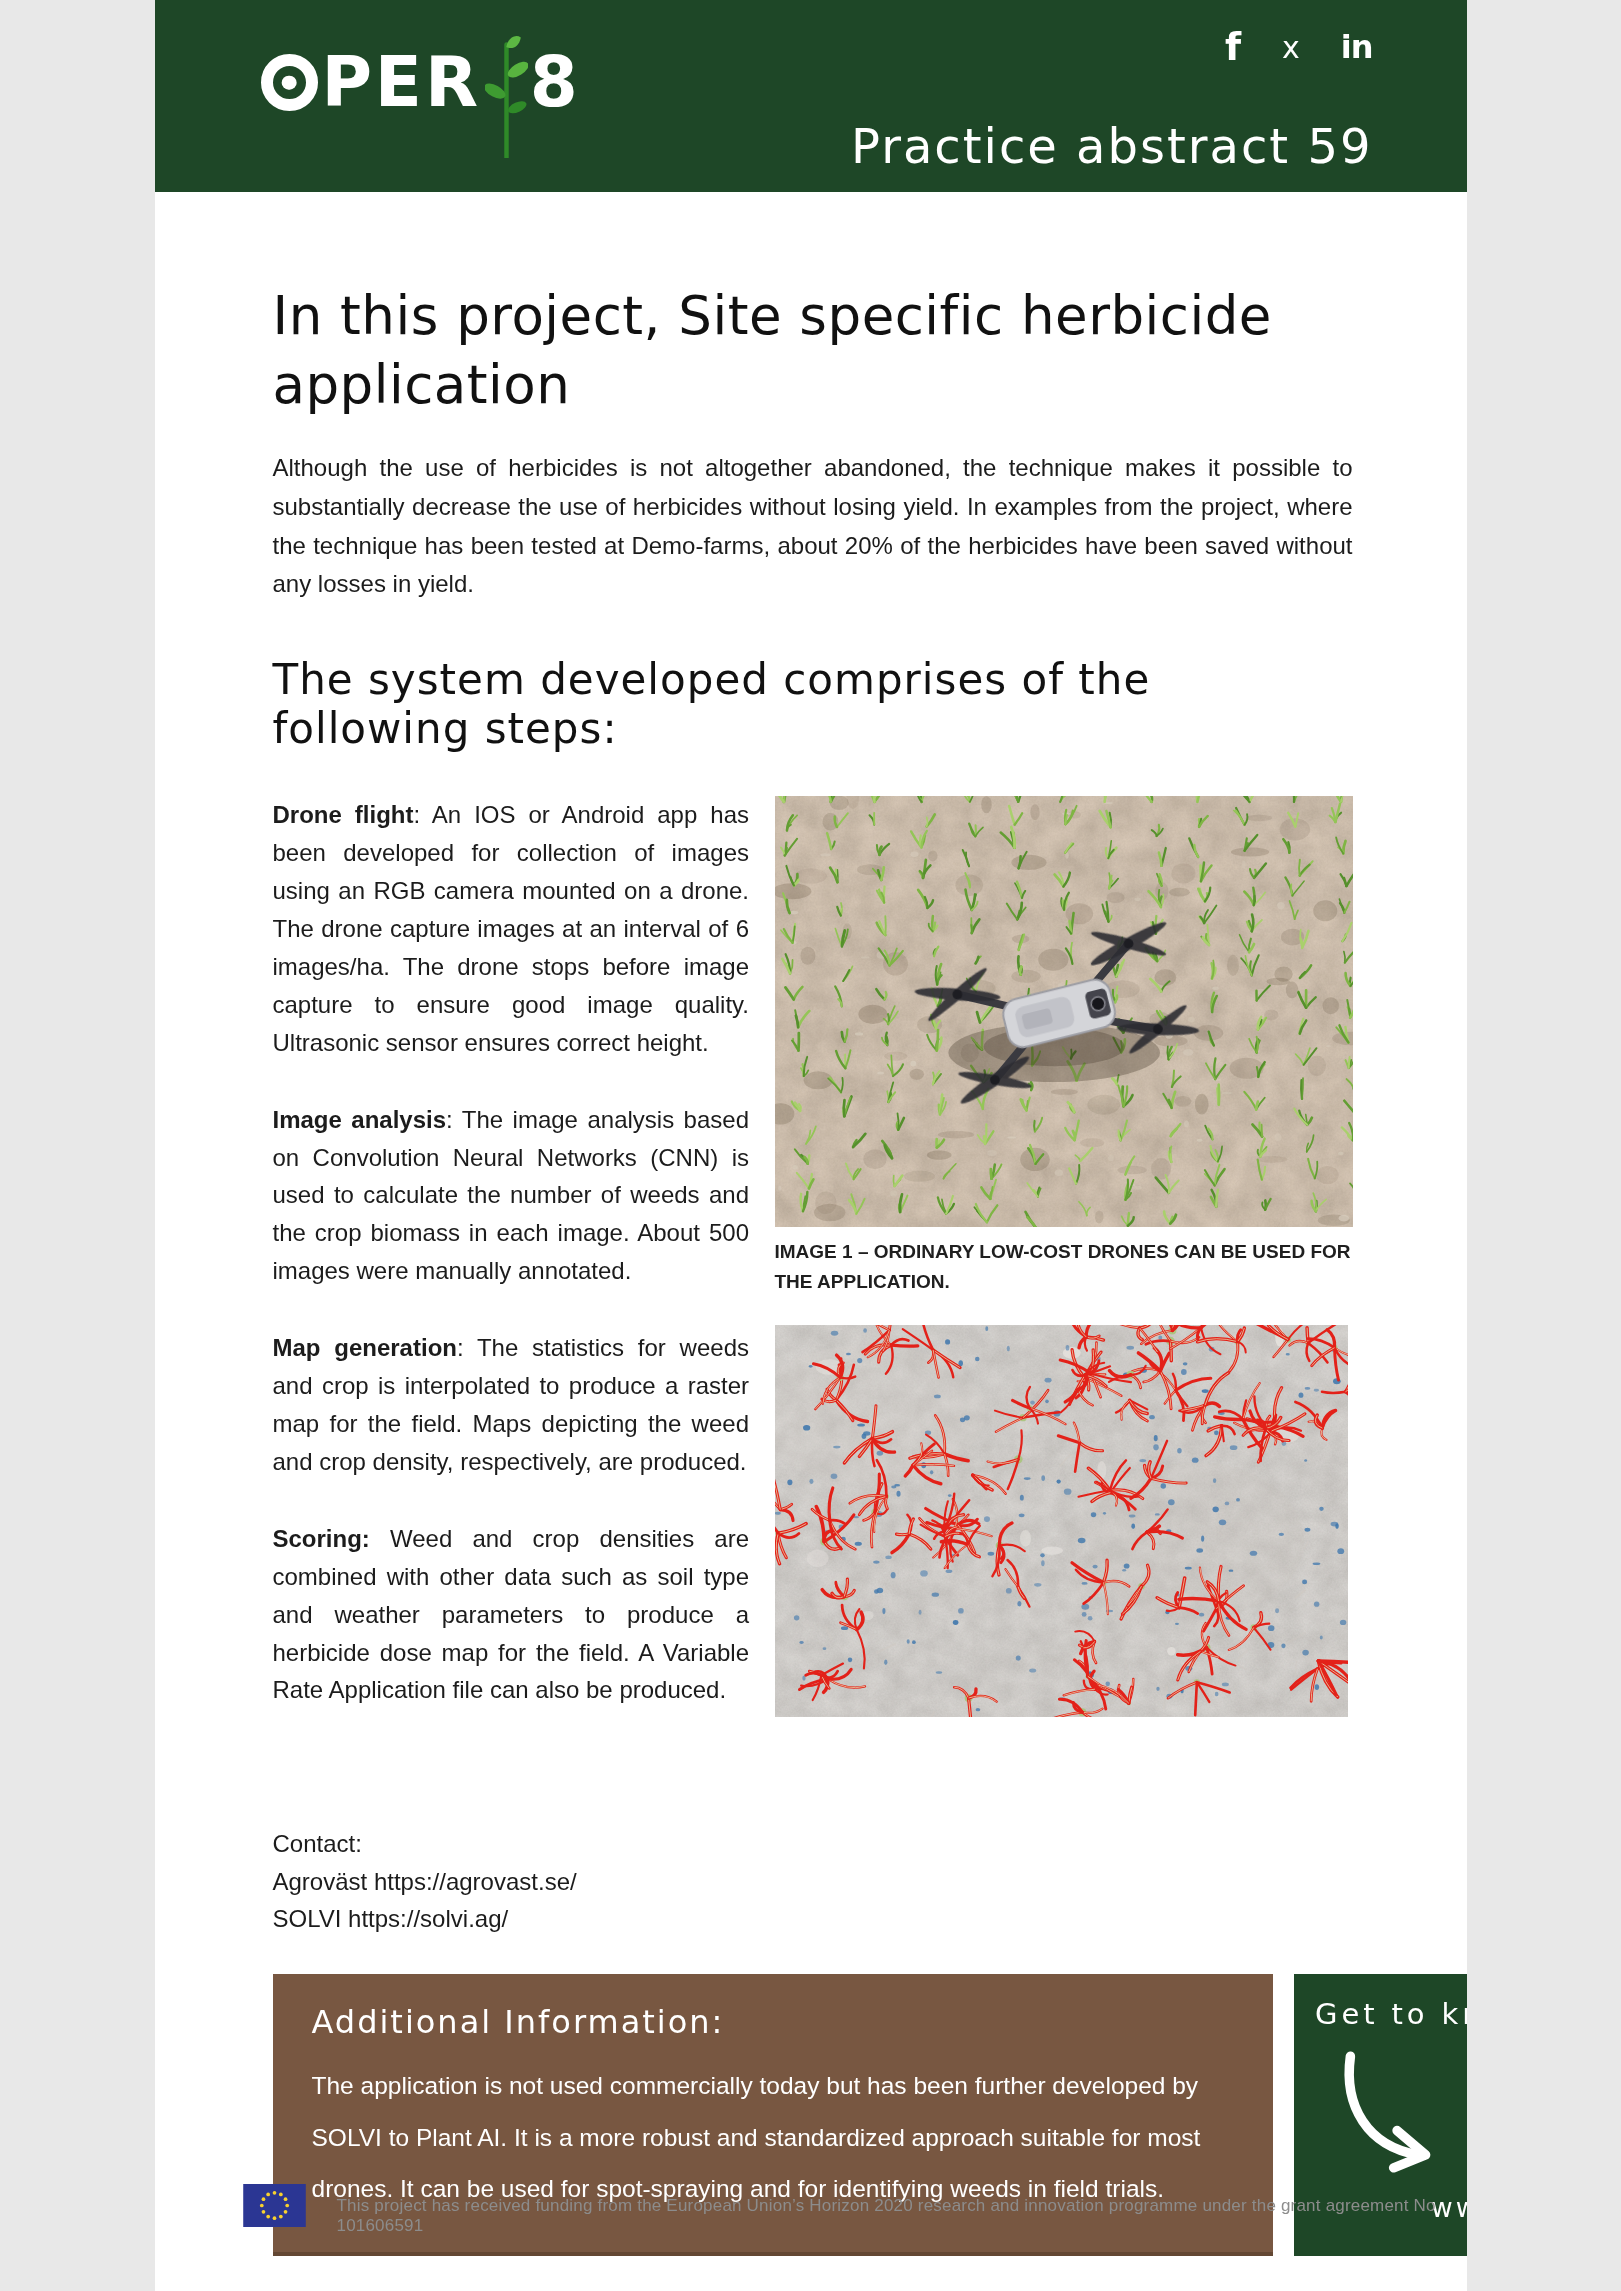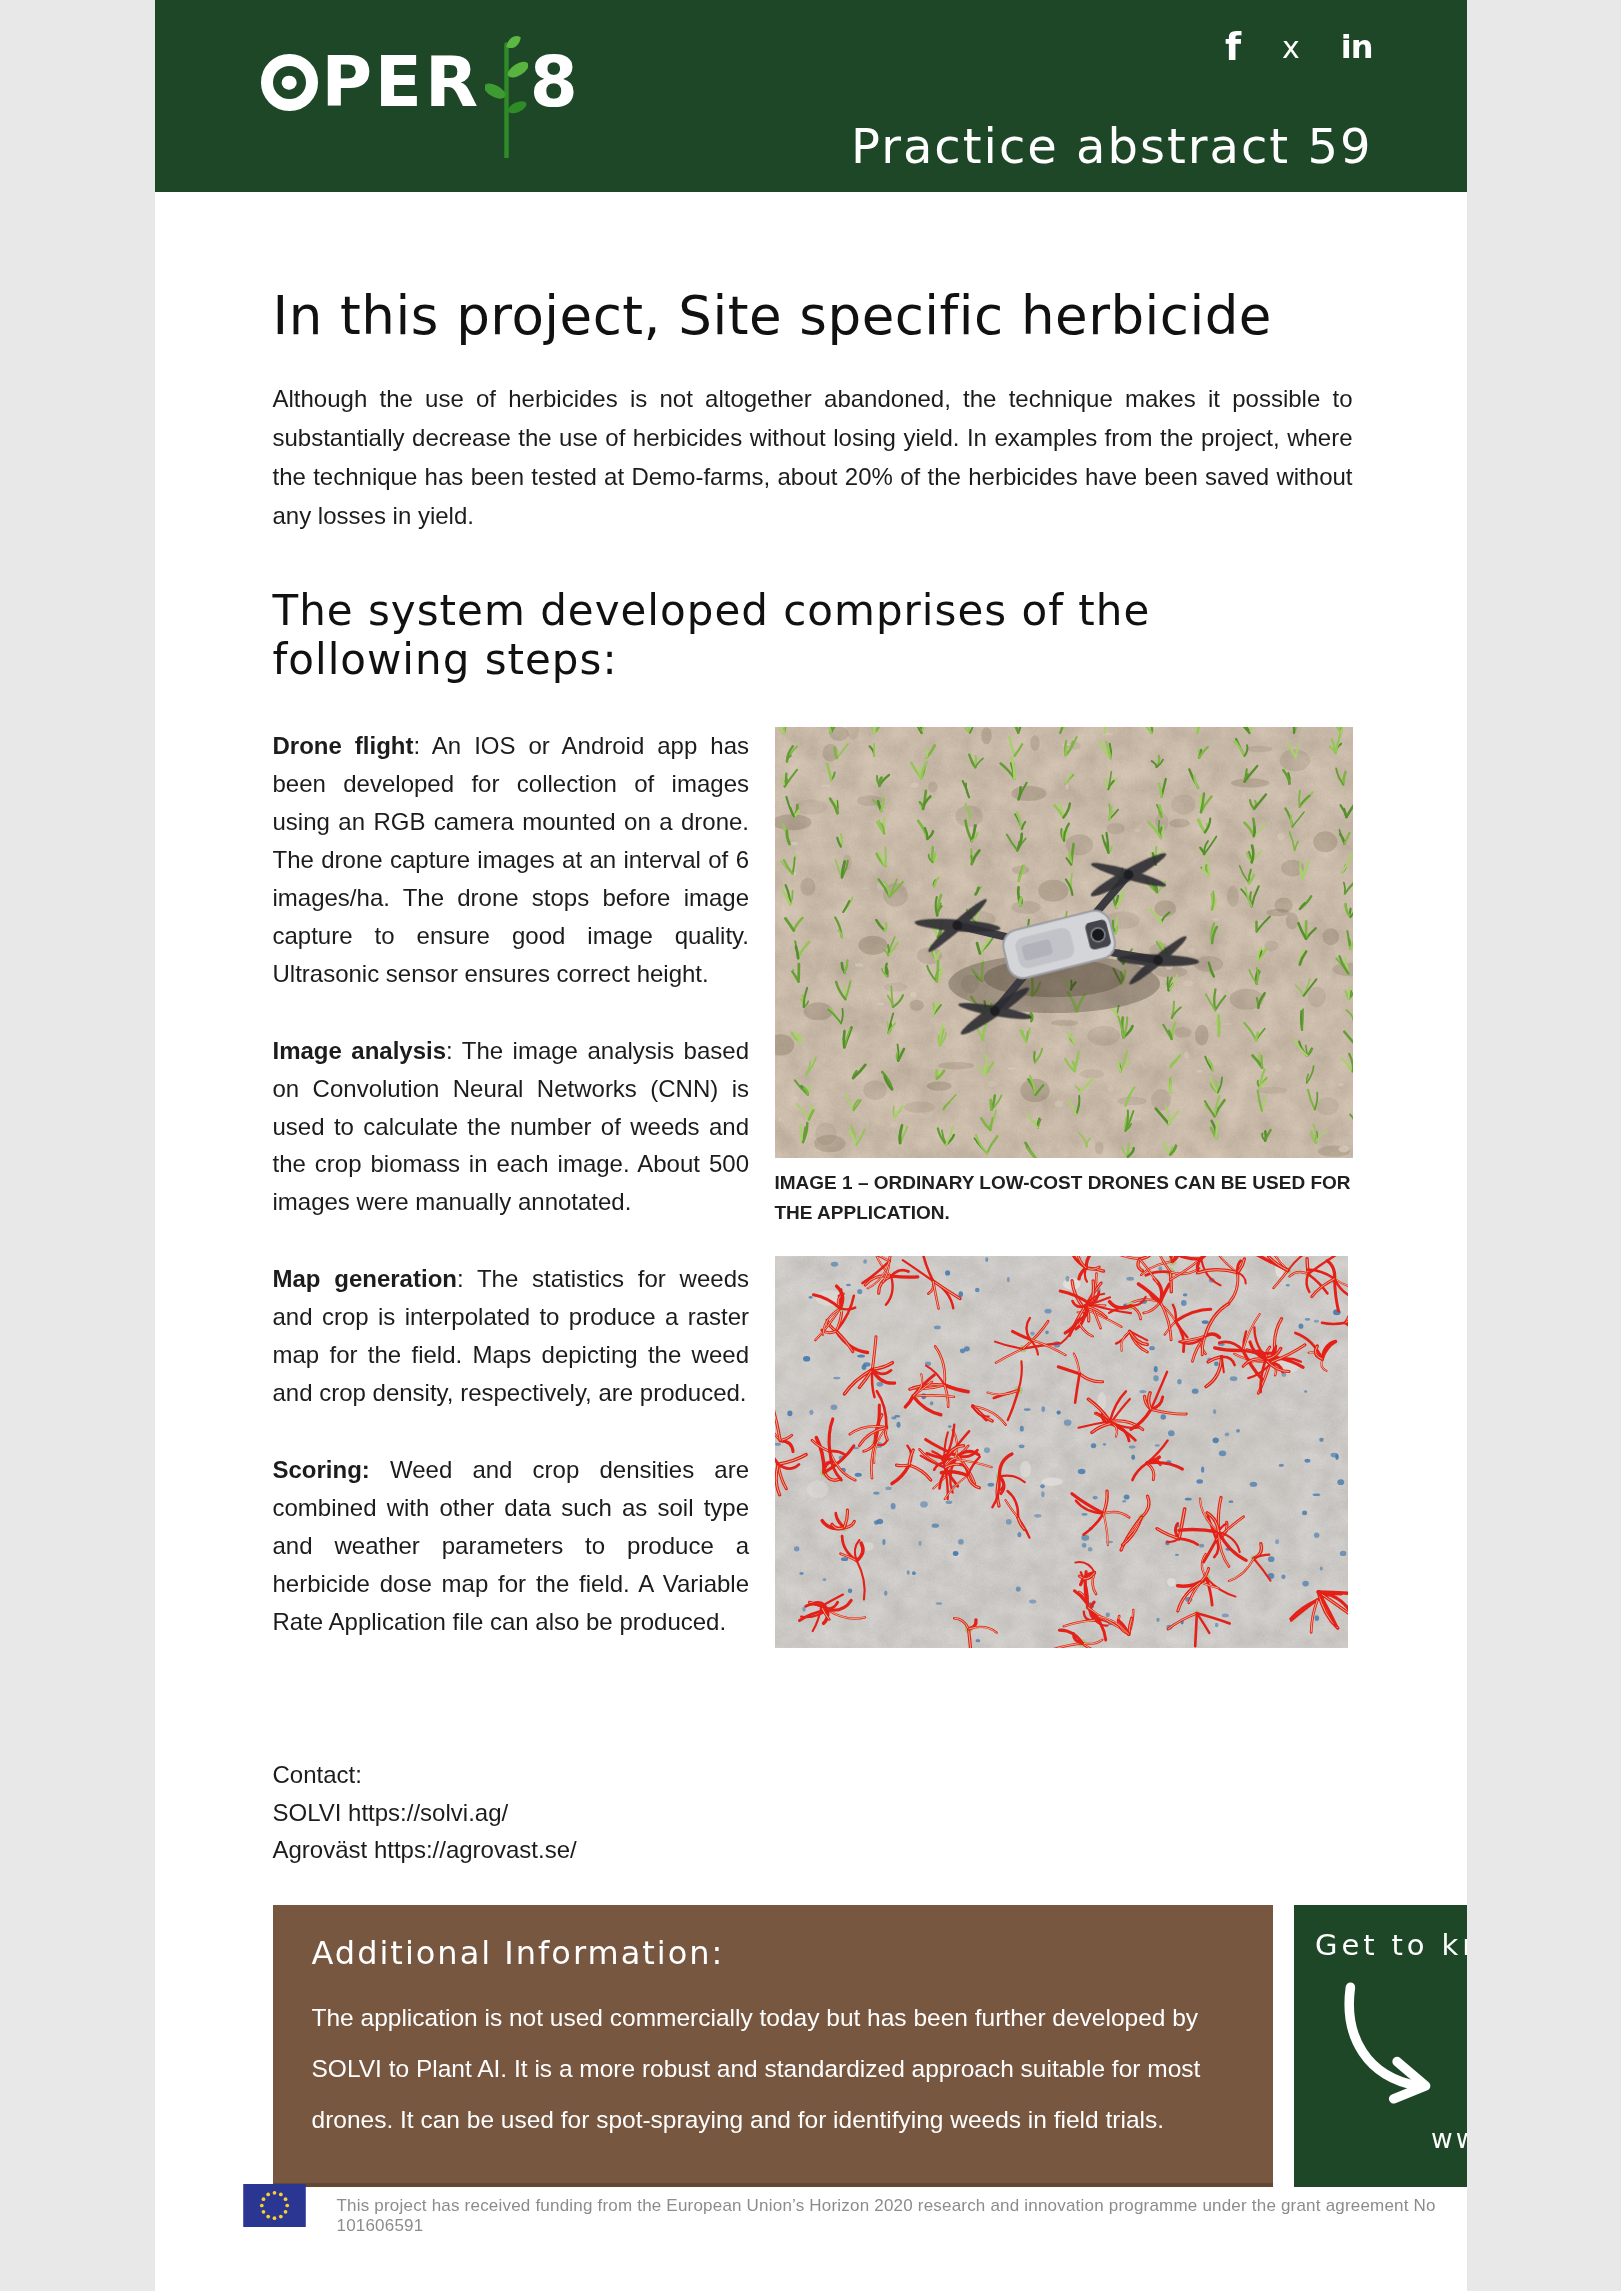--- a/index.html
+++ b/index.html
@@ -96,40 +96,41 @@
       <span class="soc soc-in">in</span>
     </div>
 
     <div class="header-title">Practice abstract 59</div>
   </div>
 
   <div class="content">
 
     <h1 class="doc-title">
       <span>In this project, Site specific herbicide</span><br>
+      <span>application</span>
     </h1>
 
     <div class="intro">
       <p>Although the use of herbicides is not altogether abandoned, the technique makes it possible to substantially decrease the use of herbicides without losing yield. In examples from the project, where the technique has been tested at Demo-farms, about 20% of the herbicides have been saved without any losses in yield.</p>
     </div>
 
     <h2 class="section-heading">The system developed comprises of the following steps:</h2>
 
     <div class="columns">
 
       <div class="col-left">
         <p class="step"><b>Drone flight</b><span>: </span><span>An IOS or Android app has been developed for collection of images using an RGB camera mounted on a drone. The drone capture images at an interval of 6 images/ha. The drone stops before image capture to ensure good image quality. Ultrasonic sensor ensures correct height.</span></p>
         <p class="step"><b>Image analysis</b><span>: </span><span>The image analysis based on Convolution Neural Networks (CNN) is used to calculate the number of weeds and the crop biomass in each image. About 500 images were manually annotated.</span></p>
         <p class="step"><b>Map generation</b><span>: </span><span>The statistics for weeds and crop is interpolated to produce a raster map for the field. Maps depicting the weed and crop density, respectively, are produced.</span></p>
         <p class="step"><b>Scoring:</b><span> </span><span>Weed and crop densities are combined with other data such as soil type and weather parameters to produce a herbicide dose map for the field. A Variable Rate Application file can also be produced.</span></p>
 
         <div class="contact">
           <div>Contact:</div>
+          <div>Agroväst https://agrovast.se/</div>
           <div>SOLVI https://solvi.ag/</div>
-          <div>Agroväst https://agrovast.se/</div>
         </div>
       </div>
 
       <div class="col-right">
 
         <figure>
           <svg class="fig-img" viewBox="0 0 590 440">
             <defs>
               <filter id="soilA" x="0" y="0" width="100%" height="100%">
                 <feTurbulence type="fractalNoise" baseFrequency="0.035" numOctaves="4" seed="3"></feTurbulence>

